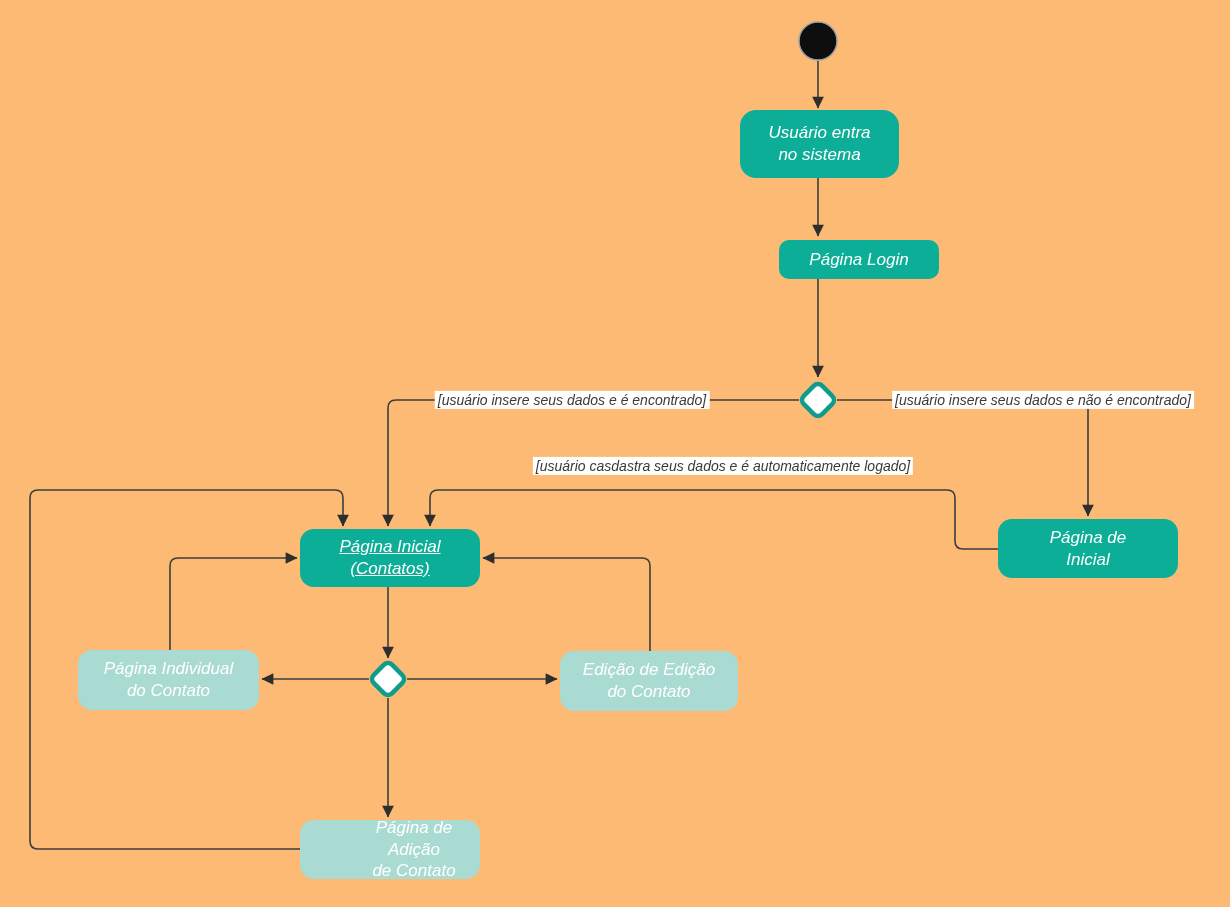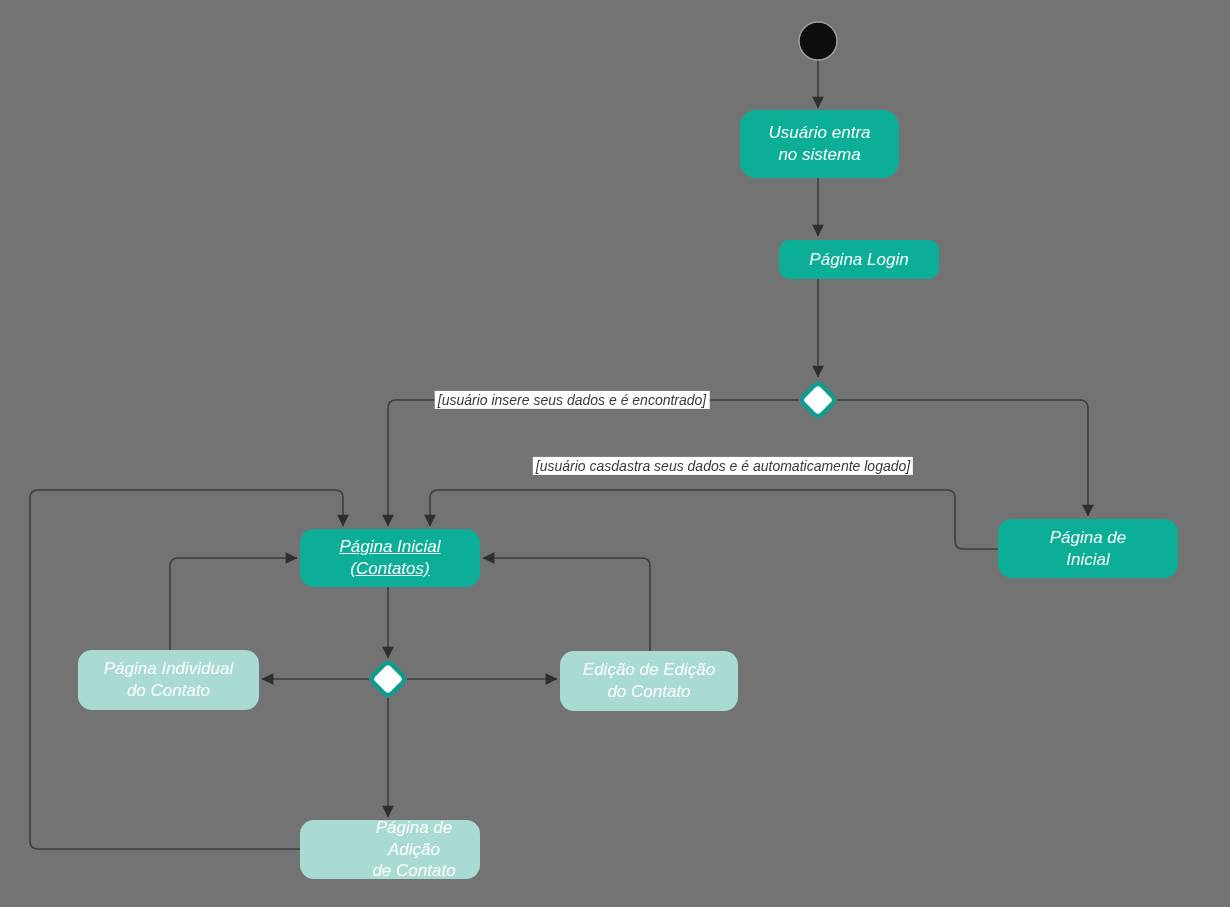--- a/index.html
+++ b/index.html
@@ -5,21 +5,21 @@
   html, body {
     margin: 0;
     padding: 0;
     background: #ffffff;
     font-family: "Liberation Sans", sans-serif;
   }
   .canvas {
     position: relative;
     width: 1230px;
     height: 907px;
-    background: #737373;
+    background: #fdba74;
     overflow: hidden;
   }
   .canvas svg {
     position: absolute;
     left: 0;
     top: 0;
   }
   .edge {
     stroke: #3e3e3e;
     stroke-width: 1.6;
@@ -117,16 +117,17 @@
 do Contato</div>
 
   <div class="node secondary" style="left:560px; top:651px; width:178px; height:60px;">Edição de Edição
 do Contato</div>
 
   <div class="node secondary" style="left:300px; top:820px; width:180px; height:59px;padding-left:48px;">Página de Adição
 de Contato</div>
 
   <div class="edge-label" style="left:572px; top:400px;">[usuário insere seus dados e é encontrado]</div>
 
+  <div class="edge-label" style="left:1043px; top:400px;">[usuário insere seus dados e não é encontrado]</div>
 
   <div class="edge-label" style="left:723px; top:466px;">[usuário casdastra seus dados e é automaticamente logado]</div>
 
 </div>
 
 </body></html>

